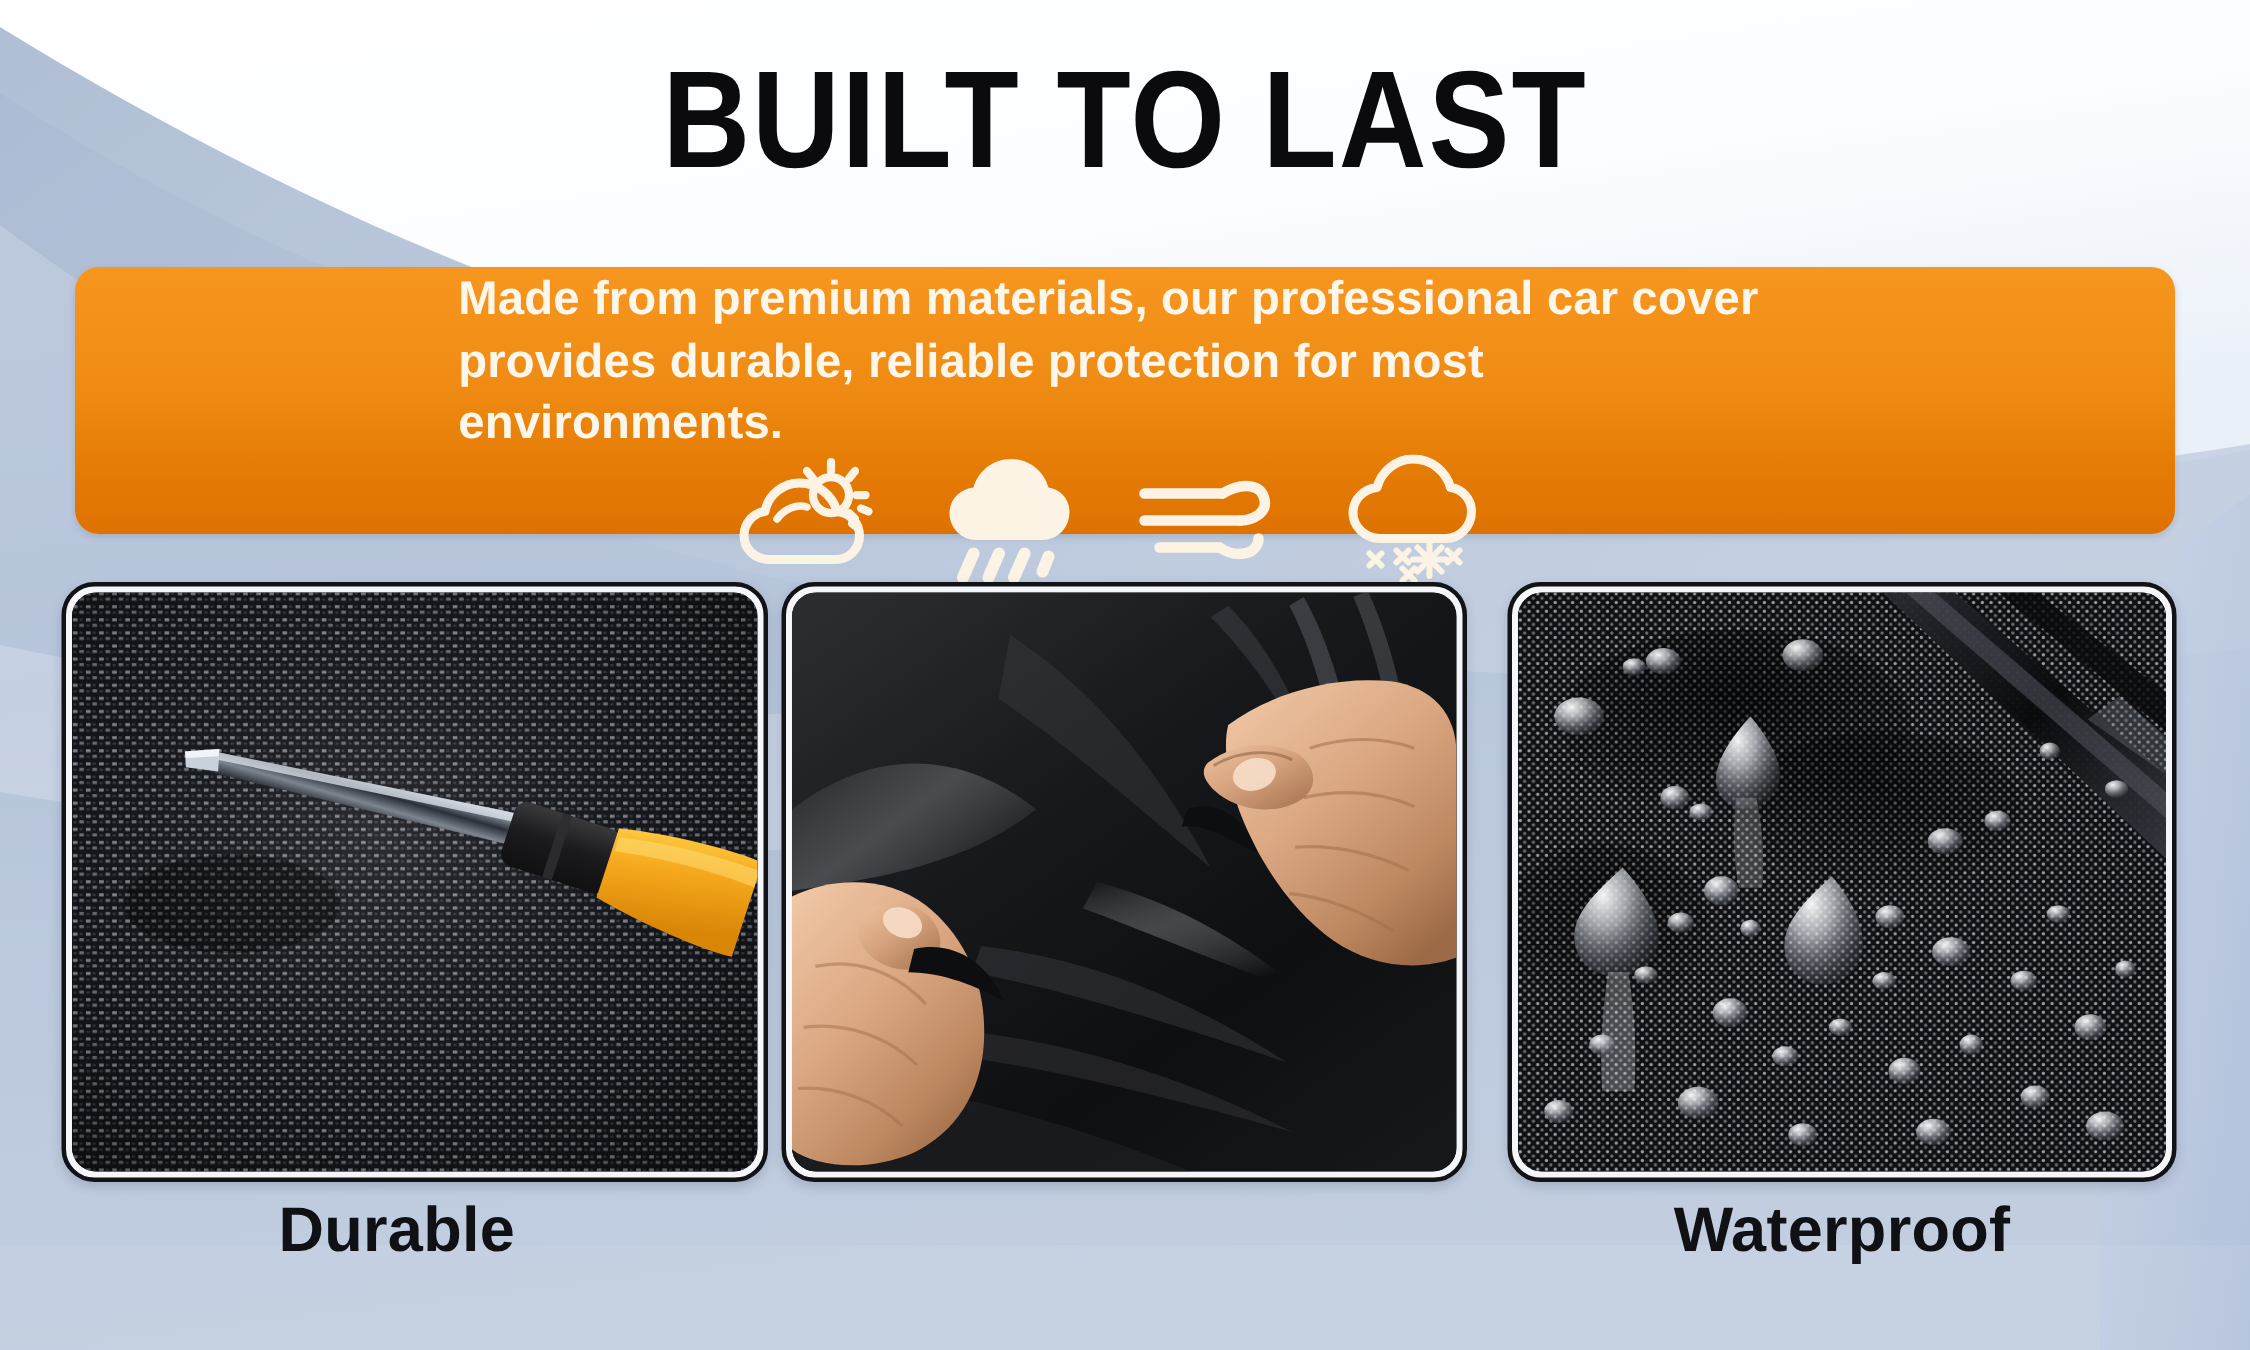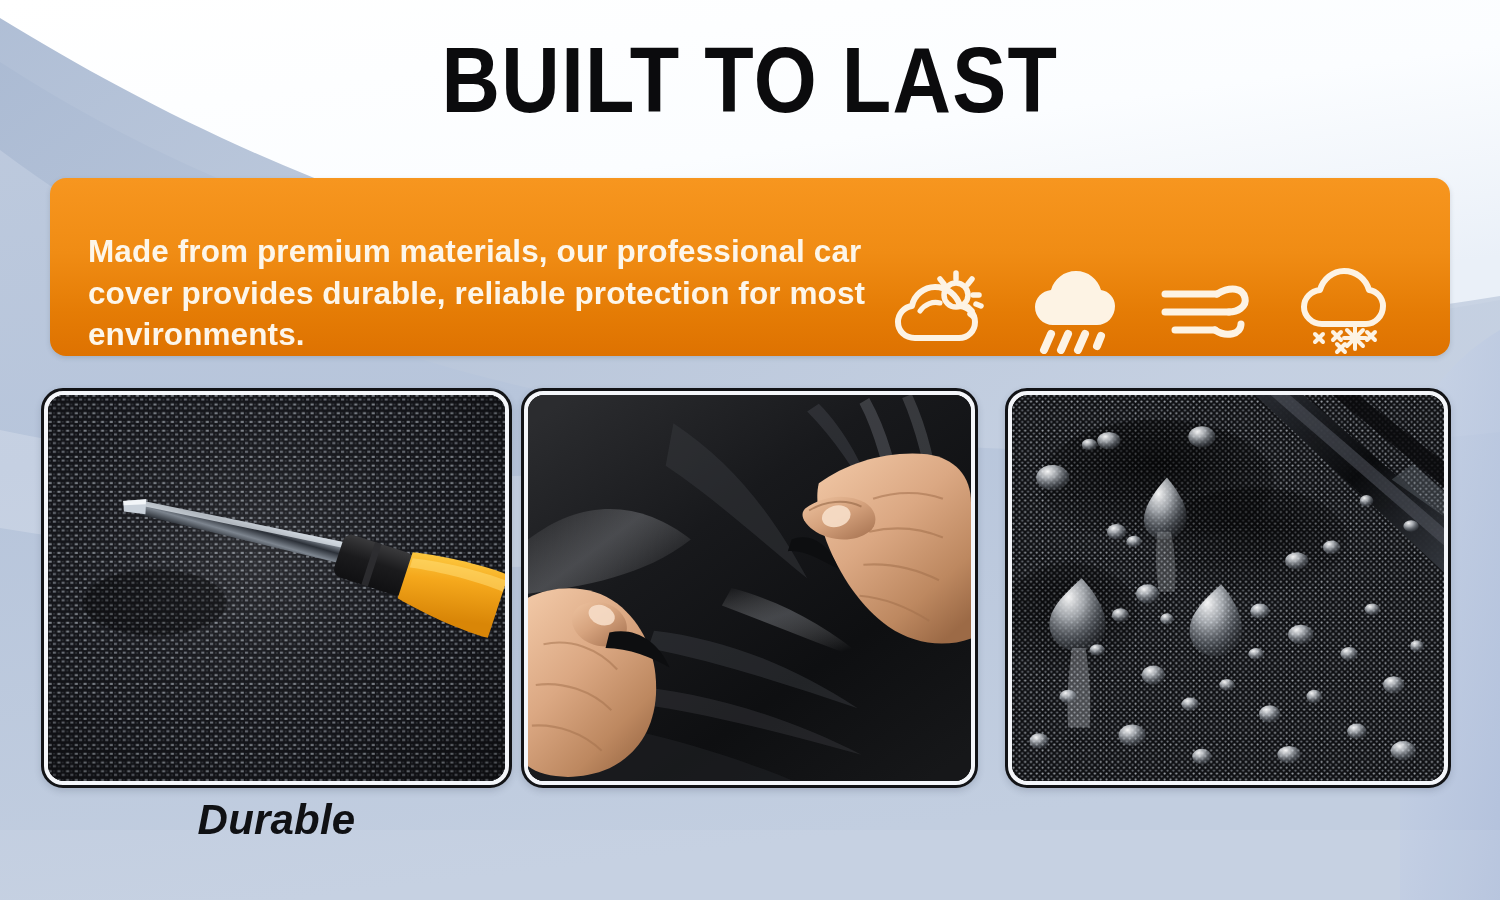--- a/index.html
+++ b/index.html
@@ -41,24 +41,25 @@
   }
 
   
   .banner {
     position:absolute;
     left:50px; top:178px;
     width:1400px; height:178px;
     border-radius:16px;
     background:linear-gradient(180deg,#f7961f 0%,#f08c14 42%,#e57c05 75%,#de7201 100%);
     display:flex;
-    align-items:flex-end;
+    align-items:center;
     justify-content:space-between;
     padding:0 47px 0 38px;
     box-shadow:0 2px 5px rgba(60,70,90,0.18);
+    flex-direction:column;
   }
   .banner-text {
     color:#fdf6ea;
     font-size:31.5px;
     font-weight:bold;
     line-height:1.32;
     max-width:880px;
     letter-spacing:0.1px;
   }
   .banner-icons {
@@ -109,21 +110,21 @@
     position:absolute;
     top:0;
     text-align:center;
     font-size:42px;
     font-weight:bold;
     color:#101114;
     letter-spacing:0.2px;
     line-height:1.15;
     white-space:nowrap;
   }
-  .cap-1 { left:41px;   width:471px;font-style:italic; }
+  .cap-1 { left:29px;   width:471px; }
   .cap-2 { left:521px;  width:457px; }
   .cap-3 { left:1005px; width:446px; }
 </style>
 </head>
 <body>
 
 <div id="stage">
 
   <div class="bg-layer">
     <svg class="bg-svg" viewBox="0 0 1500 900" preserveAspectRatio="none">
@@ -469,15 +470,16 @@
             <ellipse cx="412" cy="136" rx="8" ry="6" fill="url(#dropG)"></ellipse>
           </g>
         </svg>
       </div>
     </div>
 
   </div>
 
   <div class="captions">
     <div class="caption cap-1">Durable</div>
+    <div class="caption cap-3">Waterproof</div>
   </div>
 
 </div>
 
 </body></html>

